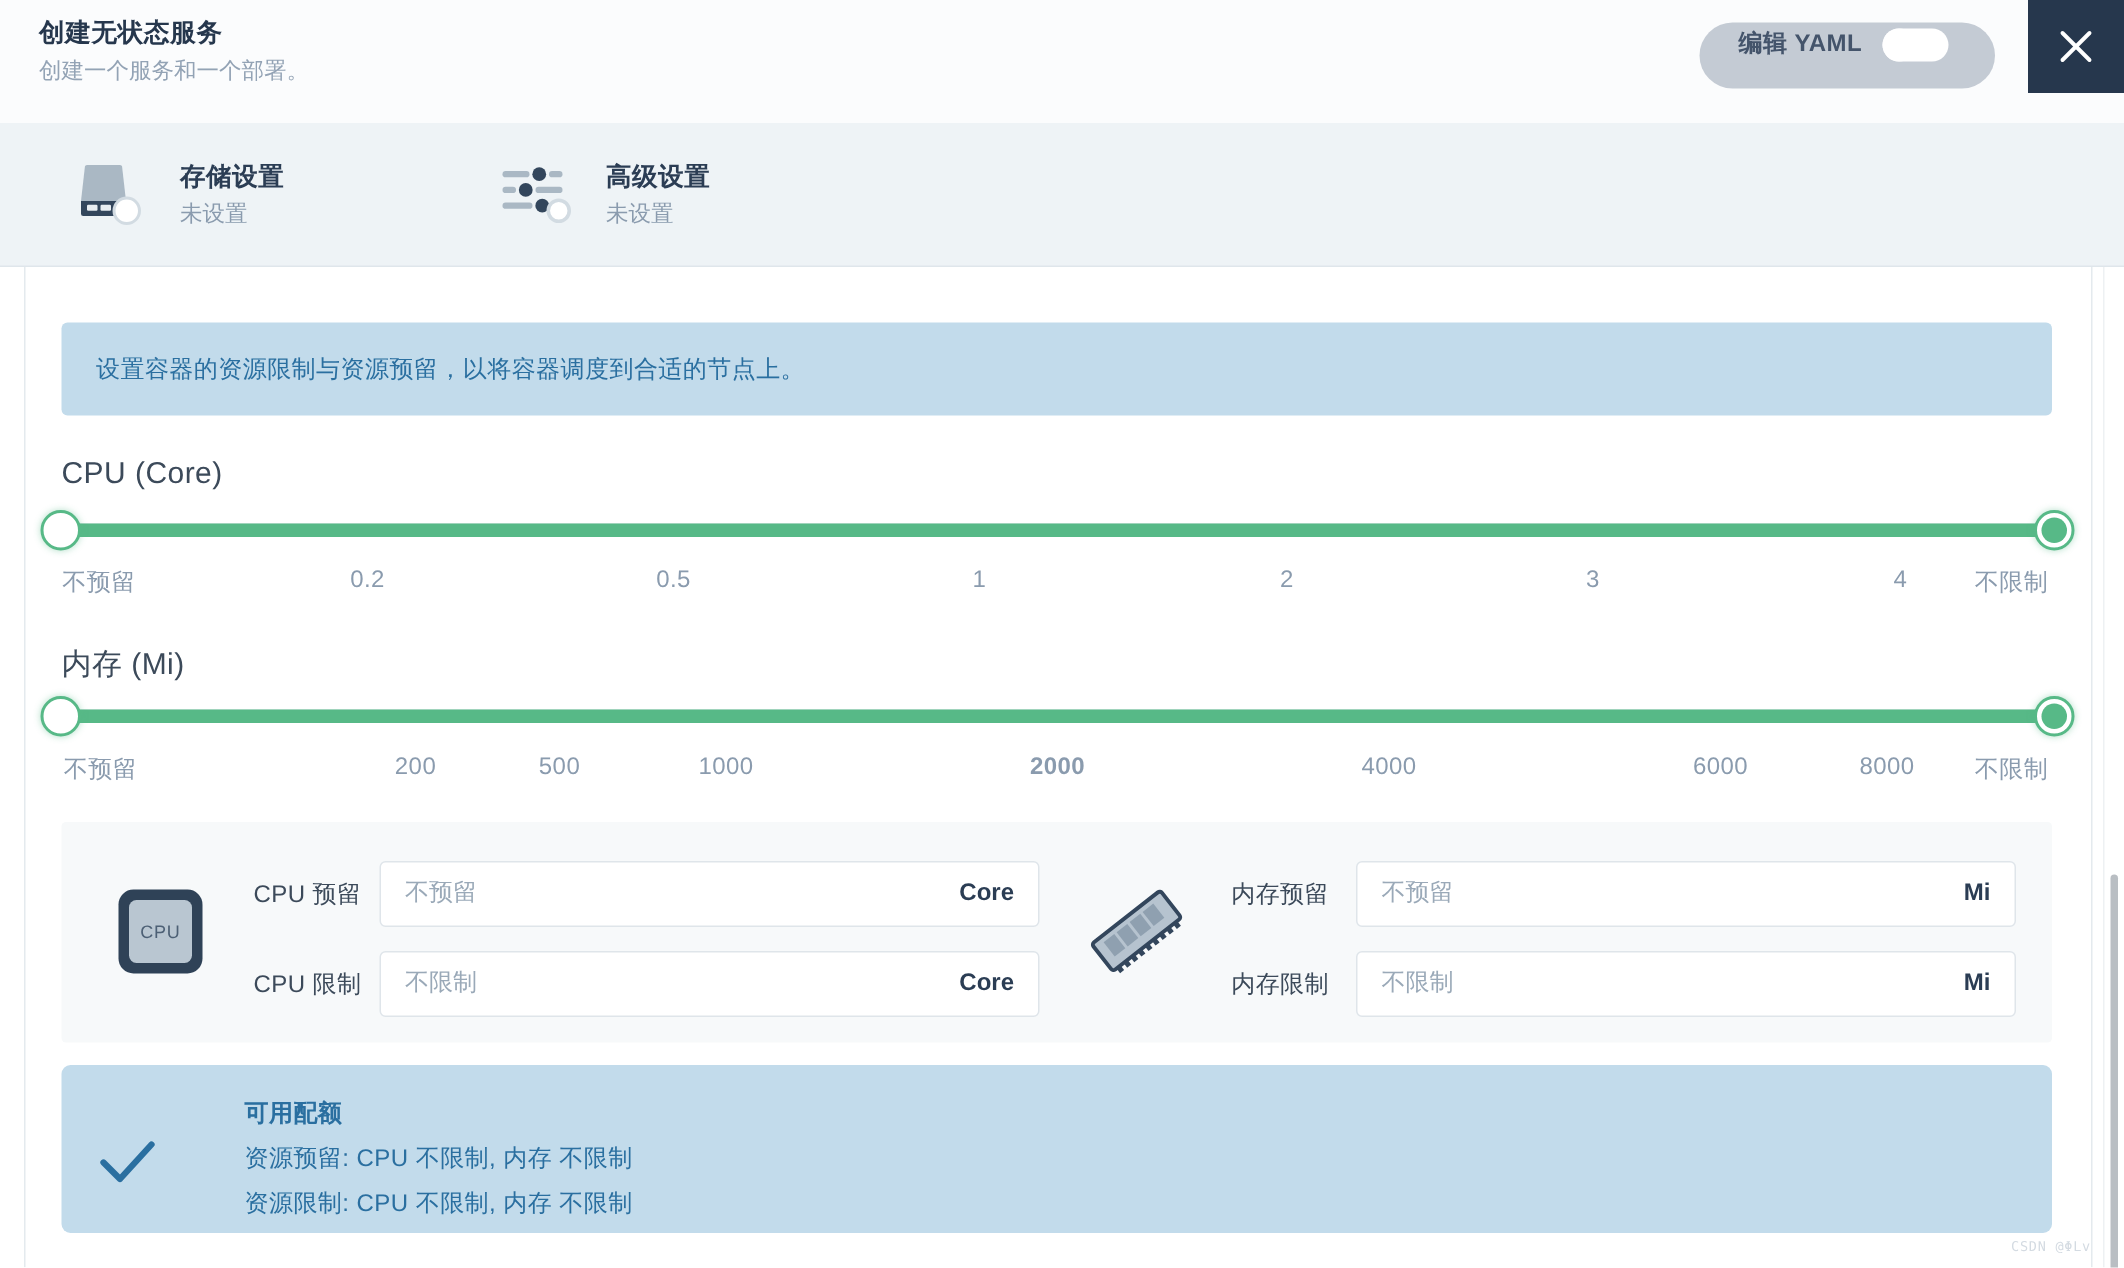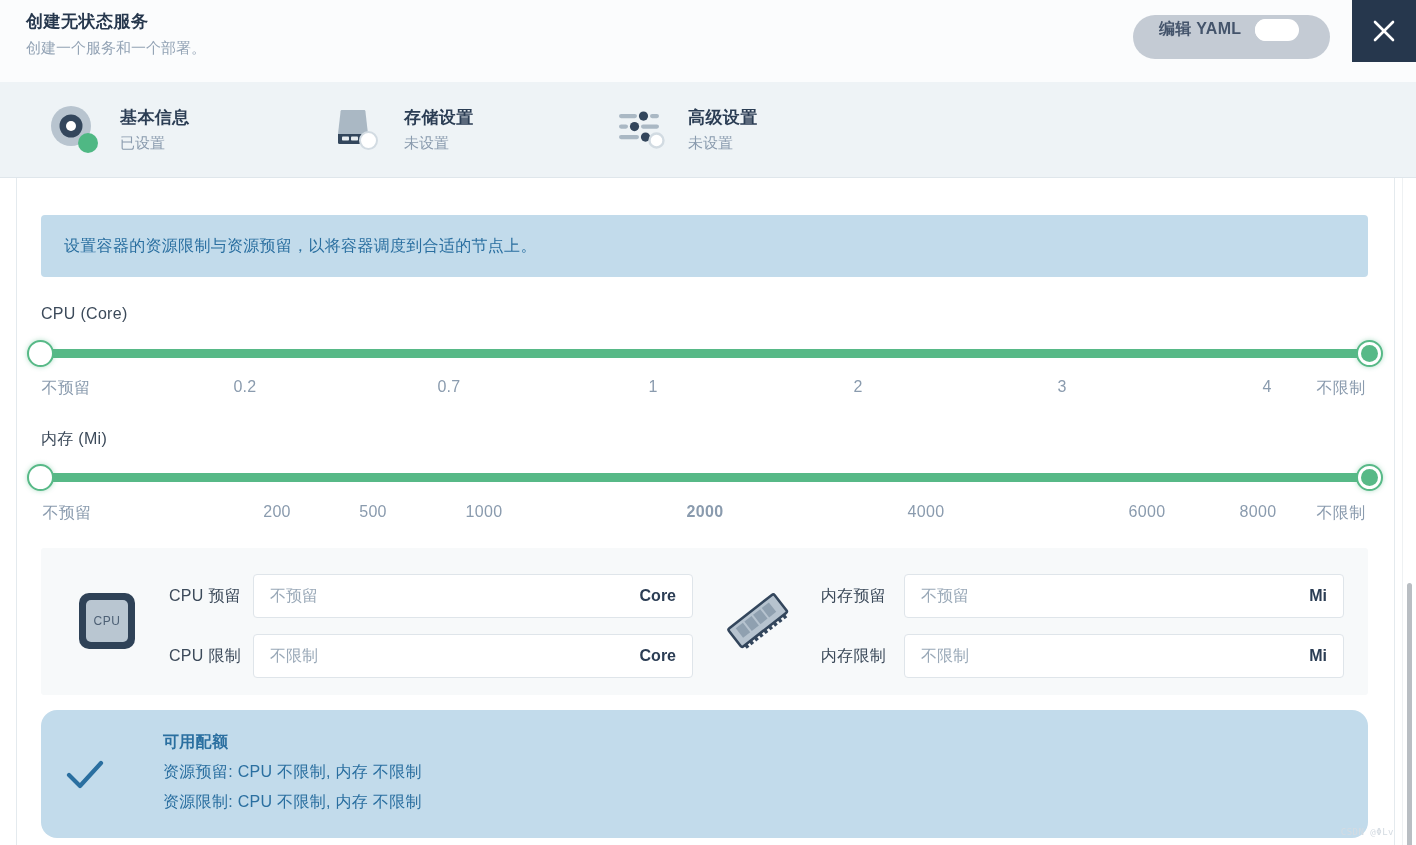--- a/index.html
+++ b/index.html
@@ -74,21 +74,21 @@
   .page-divider-r { position:absolute; left:1394px; top:0; width:1px; height:667px; background:#e4eaee; }
 
   .info-banner {
     position:absolute; left:41px; top:37px; width:1327px; height:62px;
     background:#c2dbeb; border-radius:4px;
     display:flex; align-items:center; padding-left:23px;
   }
   .info-banner-text { font-size:16px; color:#2a6fa0; letter-spacing:0.3px; }
 
   .field-label {
-    position:absolute; font-size:16px; color:#3c4a5a; letter-spacing:0.3px;
+    position:absolute; font-size:20px; color:#3c4a5a; letter-spacing:0.3px;
   }
 
   
   .slider-wrap { position:absolute; left:26px; width:1364px; height:14px; }
   .slider-rail {
     position:absolute; left:14px; top:3px; width:1336px; height:9px;
     background:#d7dde2; border-radius:5px;
   }
   .slider-fill {
     position:absolute; left:14px; top:3px; height:9px;
@@ -140,22 +140,22 @@
     width:42px; height:42px; border-radius:5px; background:#b9c6d1;
     display:flex; align-items:center; justify-content:center;
     font-size:12px; color:#4d6075; letter-spacing:0.5px;
     position:relative;
   }
   .cpu-chip-inner span::before,
   .cpu-chip-inner span::after { content:""; }
 
   
   .quota {
-    position:absolute; left:41px; width:1327px; height:128px;
-    background:#c2dbeb; border-radius:16px;
+    position:absolute; left:41px; width:1327px; height:112px;
+    background:#c2dbeb; border-radius:6px;
   }
   .quota-check { position:absolute; left:24px; top:48px; }
   .quota-title {
     position:absolute; left:122px; top:22px;
     font-size:16px; font-weight:bold; color:#2a6fa0; letter-spacing:0.3px;
   }
   .quota-line {
     position:absolute; left:122px;
     font-size:16px; color:#2a6fa0; letter-spacing:0.3px;
   }
@@ -196,34 +196,20 @@
     <div class="close-btn">
       <svg width="30" height="30" viewBox="0 0 30 30">
         <line x1="6" y1="6" x2="24" y2="24" stroke="#ffffff" stroke-width="2.6" stroke-linecap="round"></line>
         <line x1="24" y1="6" x2="6" y2="24" stroke="#ffffff" stroke-width="2.6" stroke-linecap="round"></line>
       </svg>
     </div>
   </div>
 
   <div class="tabs">
 
-    <div class="tab">
-      <div class="tab-icon">
-        <svg width="56" height="56" viewBox="0 0 56 56">
-          <circle cx="25" cy="24" r="20" fill="#b8c4cf"></circle>
-          <circle cx="25" cy="24" r="11.5" fill="#33465c"></circle>
-          <circle cx="25" cy="24" r="5" fill="#ffffff"></circle>
-          <circle cx="42" cy="41" r="10" fill="#4fb884"></circle>
-        </svg>
-      </div>
-      <div class="tab-texts">
-        <div class="tab-label">基本信息</div>
-        <div class="tab-status">已设置</div>
-      </div>
-    </div>
 
 
     <div class="tab">
       <div class="tab-icon">
         <svg width="56" height="56" viewBox="0 0 56 56">
           <path d="M12 8 h22 c0.7 0 1.3 0.5 1.4 1.2 L38 32 H8 L10.6 9.2 C10.7 8.5 11.3 8 12 8 z" fill="#aab8c4"></path>
           <path d="M8 32 h30 v8.5 a1.5 1.5 0 0 1 -1.5 1.5 h-27 a1.5 1.5 0 0 1 -1.5 -1.5 z" fill="#33465c"></path>
           <rect x="12" y="34.5" width="7" height="4" rx="0.8" fill="#e8edf1"></rect>
           <rect x="21" y="34.5" width="7" height="4" rx="0.8" fill="#e8edf1"></rect>
           <circle cx="38.5" cy="38.5" r="8.5" fill="#ffffff" stroke="#d2dbe2" stroke-width="2"></circle>
@@ -271,21 +257,21 @@
     <div class="field-label" style="left:41px; top:127px;">CPU (Core)</div>
     <div class="slider-wrap" style="top:168px;">
       <div class="slider-rail"></div>
       <div class="slider-fill" style="width:1336px;"></div>
       <div class="handle" style="left:1px;"></div>
       <div class="handle filled" style="left:1330px;"></div>
     </div>
     <div class="ticks" style="top:200px;">
       <span class="tick" style="left:66px;">不预留</span>
       <span class="tick" style="left:245px;">0.2</span>
-      <span class="tick" style="left:449px;">0.7</span>
+      <span class="tick" style="left:449px;">0.5</span>
       <span class="tick" style="left:653px;">1</span>
       <span class="tick" style="left:858px;">2</span>
       <span class="tick" style="left:1062px;">3</span>
       <span class="tick" style="left:1267px;">4</span>
       <span class="tick" style="left:1341px;">不限制</span>
     </div>
 
     <div class="field-label" style="left:41px; top:251px;">内存 (Mi)</div>
     <div class="slider-wrap" style="top:292px;">
       <div class="slider-rail"></div>

